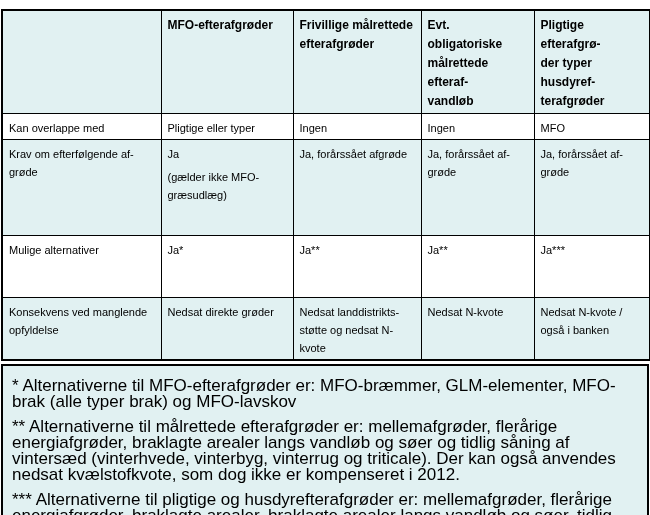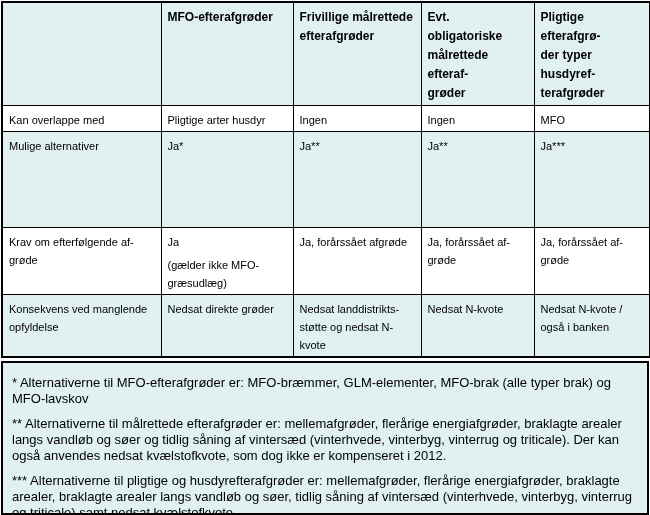--- a/index.html
+++ b/index.html
@@ -10,20 +10,21 @@
     font-family: "Liberation Sans", "DejaVu Sans", sans-serif;
     color: #000;
   }
   .page { width: 650px; height: 515px; padding: 1px; }
 
   table.cmp {
     border-collapse: collapse;
     table-layout: fixed;
     width: 648px;
     border: 2px solid var(--border);
+    margin-top: 8px;
   }
   table.cmp th, table.cmp td {
     border: 1px solid var(--border);
     vertical-align: top;
     padding: 5px 6px 2px 6px;
     font-size: 11px;
     line-height: 18px;
     overflow: hidden;
   }
   table.cmp thead th {
@@ -49,21 +50,21 @@
   .footnotes {
     margin-top: 3px;
     width: 648px;
     height: 154px;
     border: 2px solid var(--border);
     background: var(--band);
     padding: 12px 10px 6px 9px;
   }
   .footnotes p {
     margin: 0 0 9px 0;
-    font-size: 13px;
+    font-size: 17px;
     line-height: 16px;
   }
 </style>
 </head>
 <body>
 
 <div class="page">
   <table class="cmp">
     <colgroup>
       <col style="width:159px">
@@ -73,75 +74,75 @@
         <col style="width:116px">
     </colgroup>
     <thead>
       <tr>
           <th></th>
           <th>MFO-efterafgrøder</th>
           <th>Frivillige målrettede
 efterafgrøder</th>
           <th>Evt. obligatoriske
 målrettede efteraf-
-grøder</th>
+vandløb</th>
           <th>Pligtige efterafgrø-
 der typer husdyref-
 terafgrøder</th>
         </tr>
     </thead>
     <tbody>
         <tr>
           <td class="rowlabel">Kan overlappe med</td>
           <td>
-            <div class="para">Pligtige arter husdyr</div>
+            <div class="para">Pligtige eller typer</div>
           </td>
           <td>
             <div class="para">Ingen</div>
           </td>
           <td>
             <div class="para">Ingen</div>
           </td>
           <td>
             <div class="para">MFO</div>
-          </td>
-        </tr>
-        <tr>
-          <td class="rowlabel">Mulige alternativer</td>
-          <td>
-            <div class="para">Ja*</div>
-          </td>
-          <td>
-            <div class="para">Ja**</div>
-          </td>
-          <td>
-            <div class="para">Ja**</div>
-          </td>
-          <td>
-            <div class="para">Ja***</div>
           </td>
         </tr>
         <tr>
           <td class="rowlabel">Krav om efterfølgende af-
 grøde</td>
           <td>
             <div class="para">Ja</div>
             <div class="para">(gælder ikke MFO-
 græsudlæg)</div>
           </td>
           <td>
             <div class="para">Ja, forårssået afgrøde</div>
           </td>
           <td>
             <div class="para">Ja, forårssået af-
 grøde</div>
           </td>
           <td>
             <div class="para">Ja, forårssået af-
 grøde</div>
+          </td>
+        </tr>
+        <tr>
+          <td class="rowlabel">Mulige alternativer</td>
+          <td>
+            <div class="para">Ja*</div>
+          </td>
+          <td>
+            <div class="para">Ja**</div>
+          </td>
+          <td>
+            <div class="para">Ja**</div>
+          </td>
+          <td>
+            <div class="para">Ja***</div>
           </td>
         </tr>
         <tr>
           <td class="rowlabel">Konsekvens ved manglende
 opfyldelse</td>
           <td>
             <div class="para">Nedsat direkte grøder</div>
           </td>
           <td>
             <div class="para">Nedsat landdistrikts-

